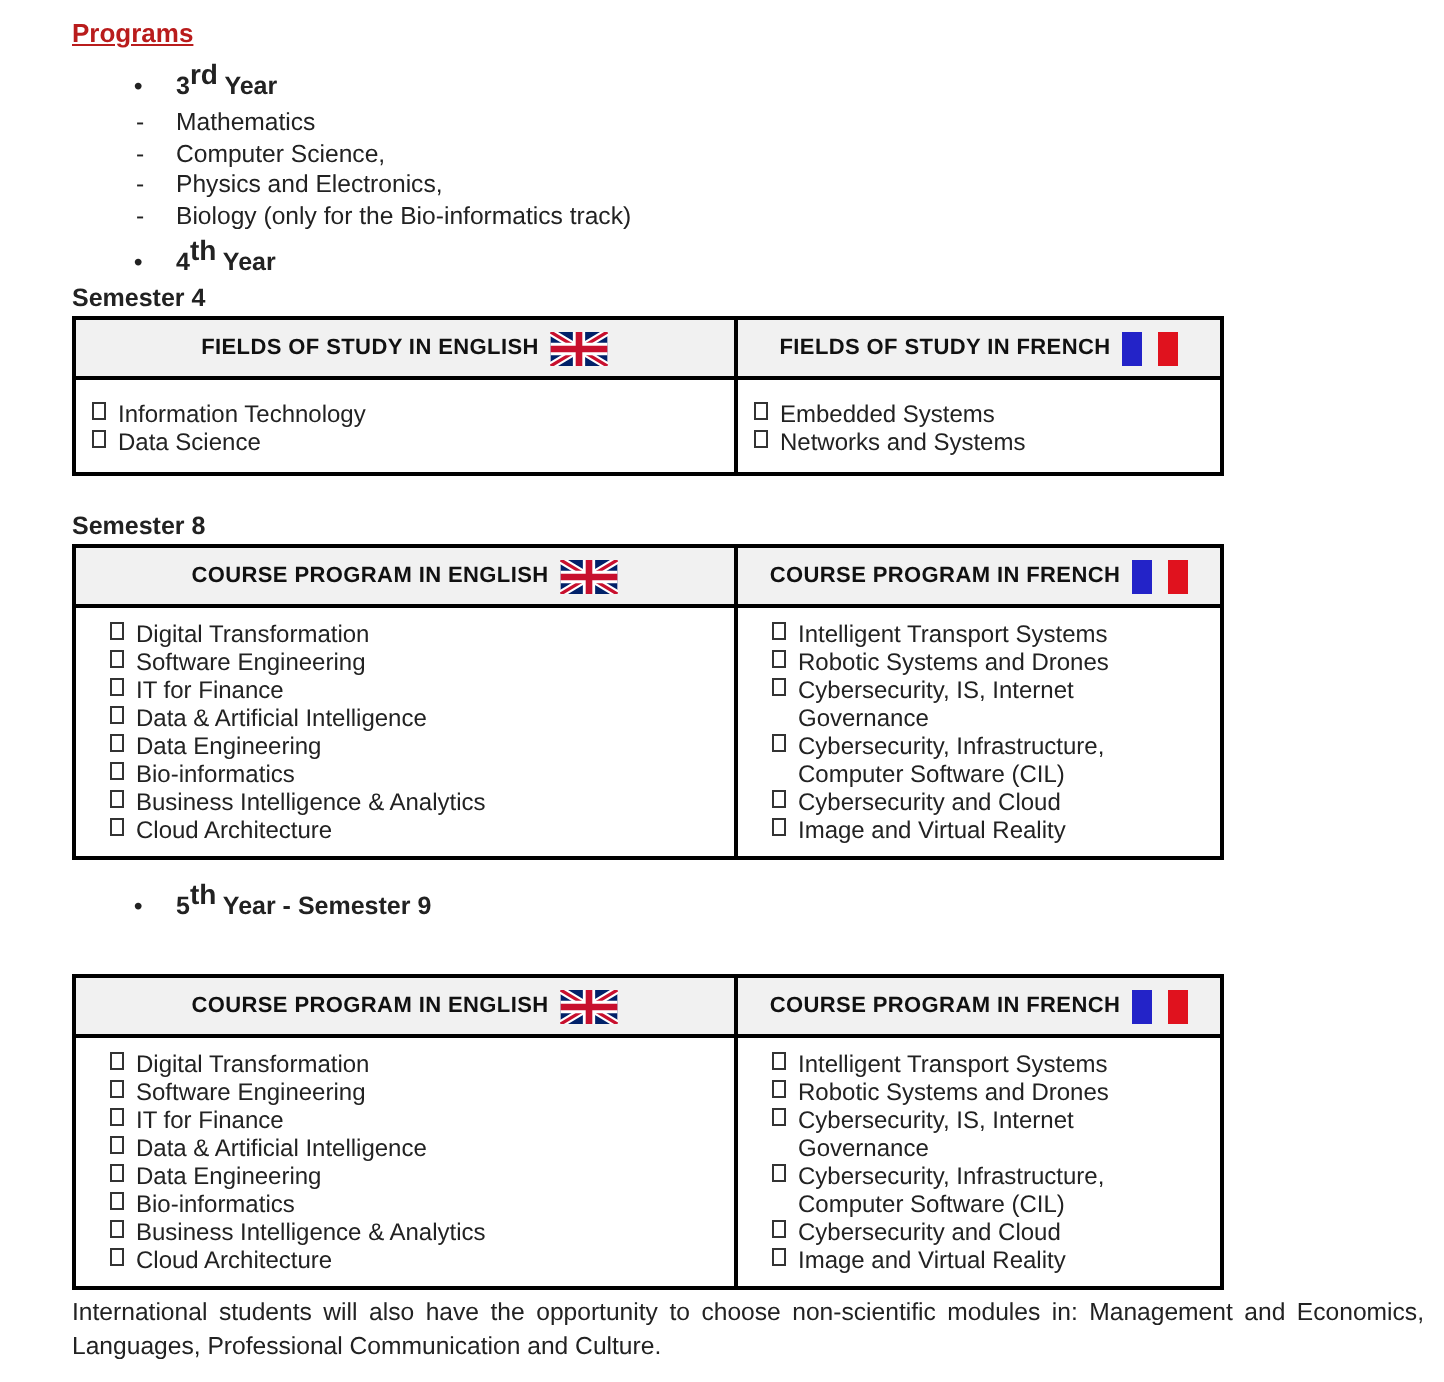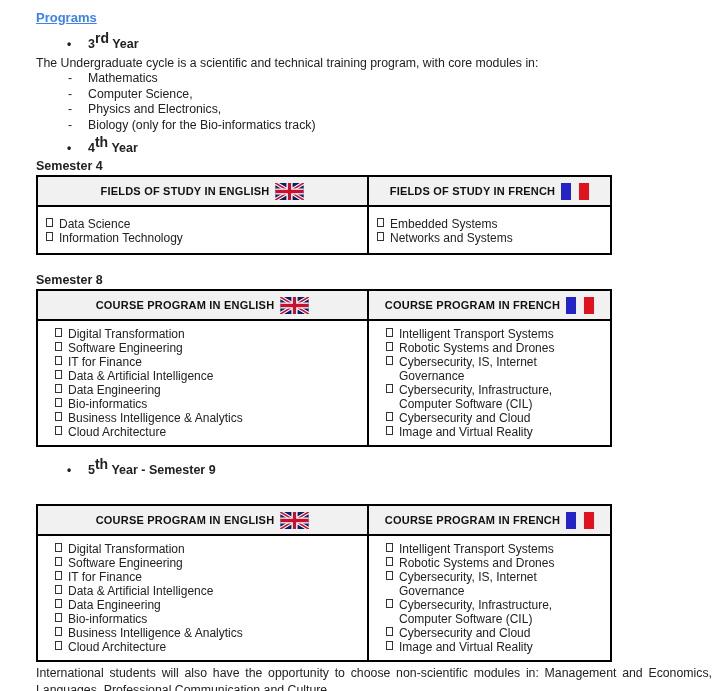--- a/index.html
+++ b/index.html
@@ -9,21 +9,21 @@
     box-sizing:border-box;
     padding:8px 9px 0 36px;
     background:#fff;
     font-family:"Liberation Sans",sans-serif;
     color:#222;
     overflow:hidden;
   }
   .title{
     display:inline-block;
     font-size:13px;font-weight:bold;
-    color:#3b82f6;
+    color:#b91c1c;
     text-decoration:underline;
     margin:0 0 12px 0;
     cursor:pointer;
   }
   .bullet-row{
     display:flex;align-items:baseline;
     font-size:12.5px;font-weight:bold;
     padding-left:31px;
     line-height:15px;
     margin:0 0 3px 0;
@@ -100,21 +100,20 @@
 
 <div class="page">
 
   <span class="title">Programs</span>
 
   <div class="bullet-row">
     <span class="bullet">•</span>
     <span><span>3</span><sup>rd</sup><span> Year</span></span>
   </div>
 
-  <p class="intro">The Undergraduate cycle is a scientific and technical training program, with core modules in:</p>
 
   <div class="dash-list">
 
       <div class="dash-row">
         <span class="dash">-</span>
         <span>Mathematics</span>
       </div>
 
       <div class="dash-row">
         <span class="dash">-</span>
@@ -158,26 +157,26 @@
             <span class="w"></span>
             <span class="r"></span>
           </span>
       </div>
     </div>
     <div class="tbody">
       <div class="td t1-body">
 
           <div class="cb-row">
             <span class="checkbox"></span>
+            <span class="cb-text">Information Technology</span>
+          </div>
+
+          <div class="cb-row">
+            <span class="checkbox"></span>
             <span class="cb-text">Data Science</span>
-          </div>
-
-          <div class="cb-row">
-            <span class="checkbox"></span>
-            <span class="cb-text">Information Technology</span>
           </div>
         </div>
       <div class="td t1-body right-col">
 
           <div class="cb-row">
             <span class="checkbox"></span>
             <span class="cb-text">Embedded Systems</span>
           </div>
 
           <div class="cb-row">

